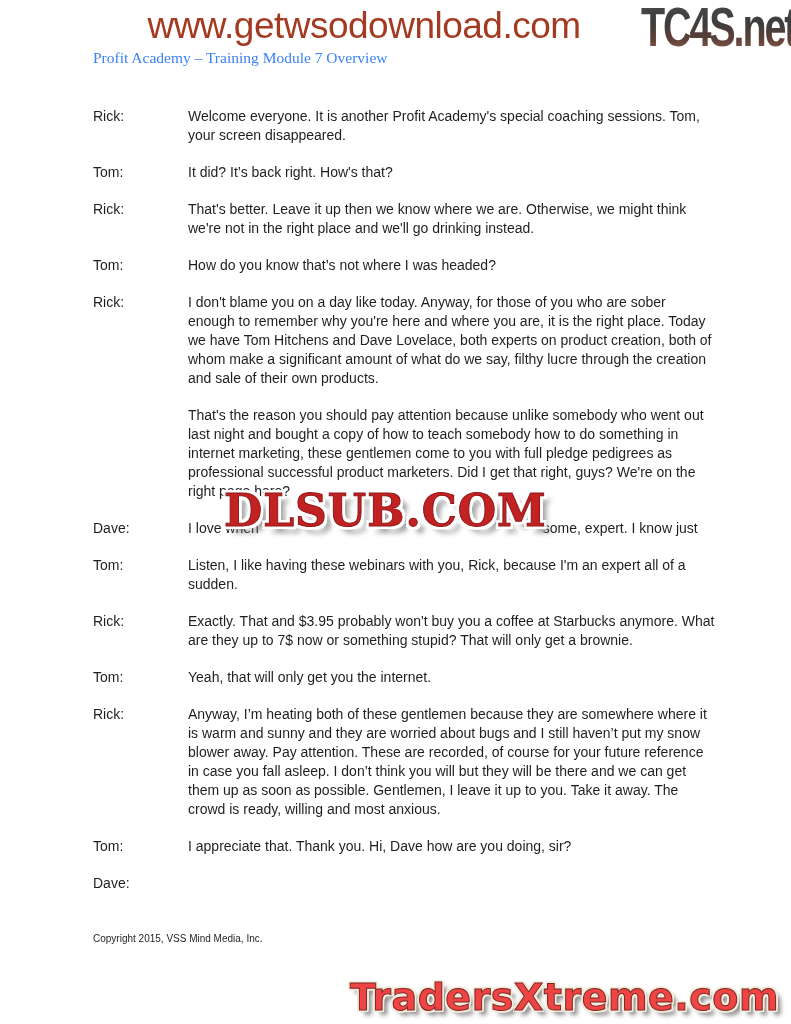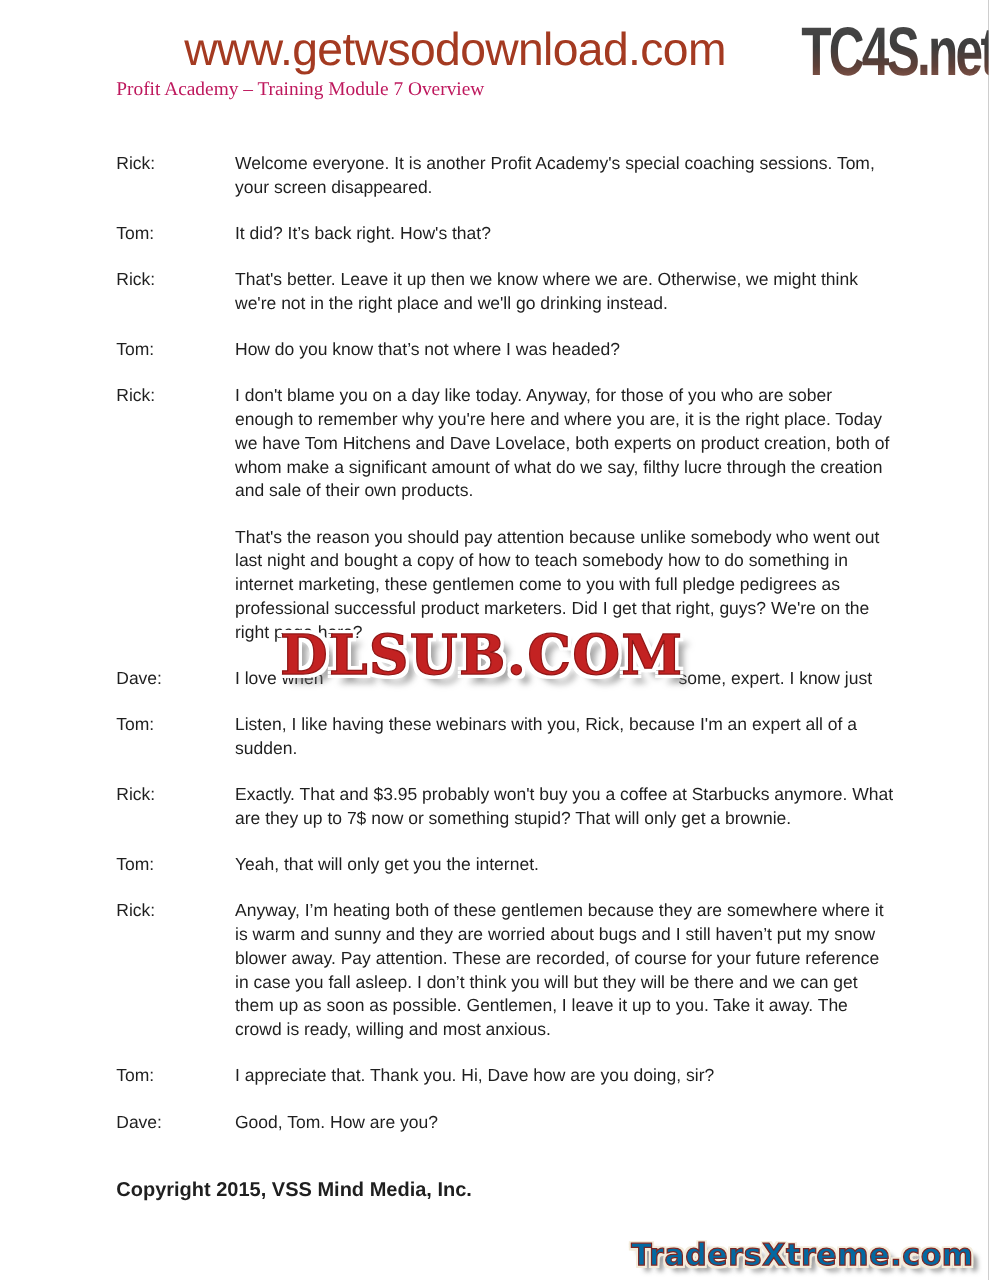--- a/index.html
+++ b/index.html
@@ -11,21 +11,21 @@
     overflow:hidden;
     font-family:"Liberation Sans",sans-serif;
     color:#1f1f1f;
   }
   
   .header{
     display:flex;
     justify-content:flex-end;
     align-items:flex-start;
     height:52px;
-    padding-top:16px;
+    padding-top:2px;
     white-space:nowrap;
   }
   .site-url{
     font-size:37px;
     line-height:44px;
     letter-spacing:-0.5px;
     color:#a43a21;
     margin-top:2px;
   }
   .tc4s{
@@ -40,21 +40,21 @@
     -webkit-background-clip:text;
     background-clip:text;
     color:transparent;
     margin-right:-4px;
   }
   .doc-title{
     margin:-6px 0 0 93px;
     font-family:"Liberation Serif",serif;
     font-size:15.5px;
     line-height:20px;
-    color:#be185d;
+    color:#3b82f6;
   }
   
   .dialogue{
     margin:39px 70px 0 93px;
     font-size:14px;
   }
   .row{
     display:flex;
     margin-bottom:18px;
   }
@@ -84,34 +84,33 @@
     -webkit-text-stroke:1px #8e1616;
     text-shadow:
       -3px -3px 0 #fff, 3px -3px 0 #fff, -3px 3px 0 #fff, 3px 3px 0 #fff,
       -3px 0 0 #fff, 3px 0 0 #fff, 0 -3px 0 #fff, 0 3px 0 #fff,
       7px 7px 5px rgba(115,115,115,.65);
     z-index:5;
   }
   
   .copyright{
     margin:36px 0 0 93px;
-    font-size:16px;
+    font-size:10px;
     line-height:19px;
-    font-weight:bold;
   }
   .txtreme{
     position:absolute;
     right:12px;
     bottom:8px;
     font-family:"DejaVu Sans",sans-serif;
     font-weight:bold;
-    font-size:24px;
+    font-size:38px;
     line-height:1;
     letter-spacing:0.5px;
-    color:#0369a1;
+    color:#ef4444;
     -webkit-text-stroke:1px #7d2623;
     text-shadow:
       -2px -2px 0 #f3ecdc, 2px -2px 0 #f3ecdc, -2px 2px 0 #f3ecdc, 2px 2px 0 #f3ecdc,
       -2px 0 0 #f3ecdc, 2px 0 0 #f3ecdc, 0 -2px 0 #f3ecdc, 0 2px 0 #f3ecdc,
       5px 5px 4px rgba(110,110,110,.8);
   }
 </style>
 </head>
 <body>
 
@@ -171,21 +170,20 @@
       <div class="row">
         <div class="speaker">Rick:</div>
         <div class="text">Anyway, I’m heating both of these gentlemen because they are somewhere where it is warm and sunny and they are worried about bugs and I still haven’t put my snow blower away. Pay attention. These are recorded, of course for your future reference in case you fall asleep. I don’t think you will but they will be there and we can get them up as soon as possible. Gentlemen, I leave it up to you. Take it away. The crowd is ready, willing and most anxious.</div>
       </div>
       <div class="row">
         <div class="speaker">Tom:</div>
         <div class="text">I appreciate that. Thank you.  Hi, Dave how are you doing, sir?</div>
       </div>
       <div class="row">
         <div class="speaker">Dave:</div>
-        <div class="text">Good, Tom. How are you?</div>
       </div>
     </div>
 
   <div class="copyright">Copyright 2015, VSS Mind Media, Inc.</div>
 
   <div class="txtreme">TradersXtreme.com</div>
 
 </div>
 
 </body></html>

